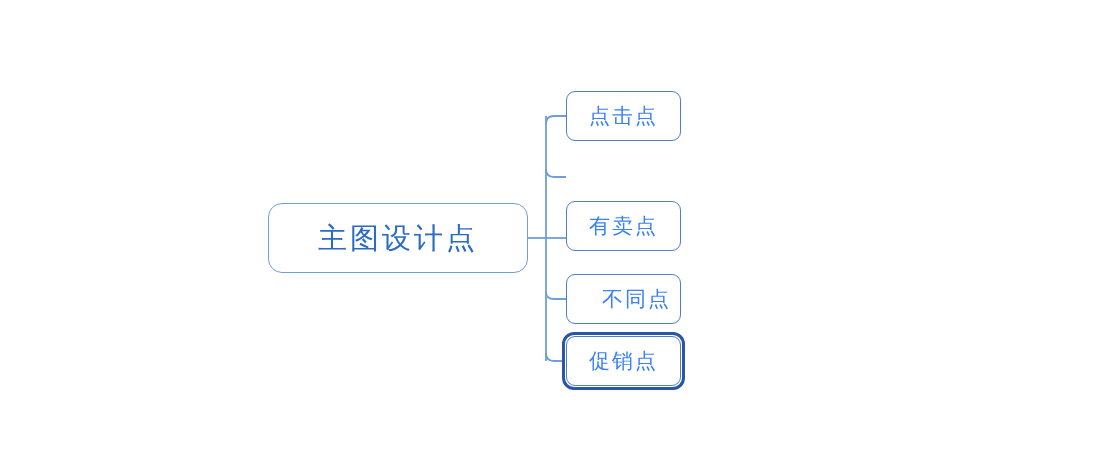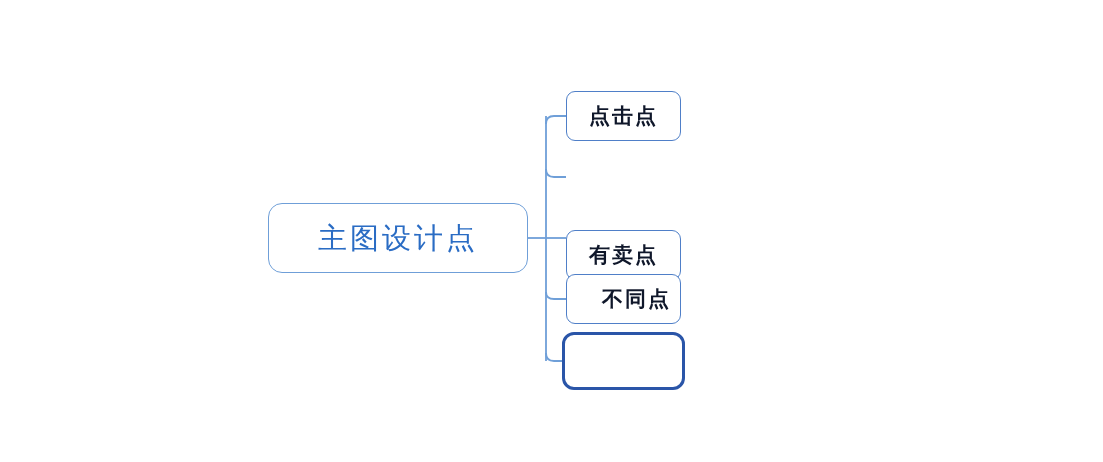--- a/index.html
+++ b/index.html
@@ -60,28 +60,27 @@
 
   .node-child {
     left: 566px;
     width: 115px;
     height: 50px;
     border: 1.4px solid #4f7fc8;
     border-radius: 9px;
   }
   .node-child .node-text {
     font-size: 21px;
-    color: #0f172a;
+    color: #3b82f6;
     letter-spacing: 2px;
-    font-weight: bold;
   }
 
   .node-child.pos-0 { top: 91px; }
   .node-child.pos-1 { top: 152px; }
-  .node-child.pos-2 { top: 230px; }
+  .node-child.pos-2 { top: 201px; }
   .node-child.pos-3 { top: 274px; padding-left: 26px; }
   .node-child.pos-4 { top: 336px; }
 
   
   .selection-ring {
     position: absolute;
     box-sizing: border-box;
     left: 562px;
     top: 332px;
     width: 123px;
@@ -131,14 +130,17 @@
 
   <div class="node node-child pos-2">
     <span class="node-text">有卖点</span>
   </div>
 
   <div class="node node-child pos-3">
     <span class="node-text">不同点</span>
   </div>
 
   <div class="selection-ring"></div>
+  <div class="node node-child pos-4">
+    <span class="node-text">促销点</span>
+  </div>
 
 </div>
 
 </body></html>

